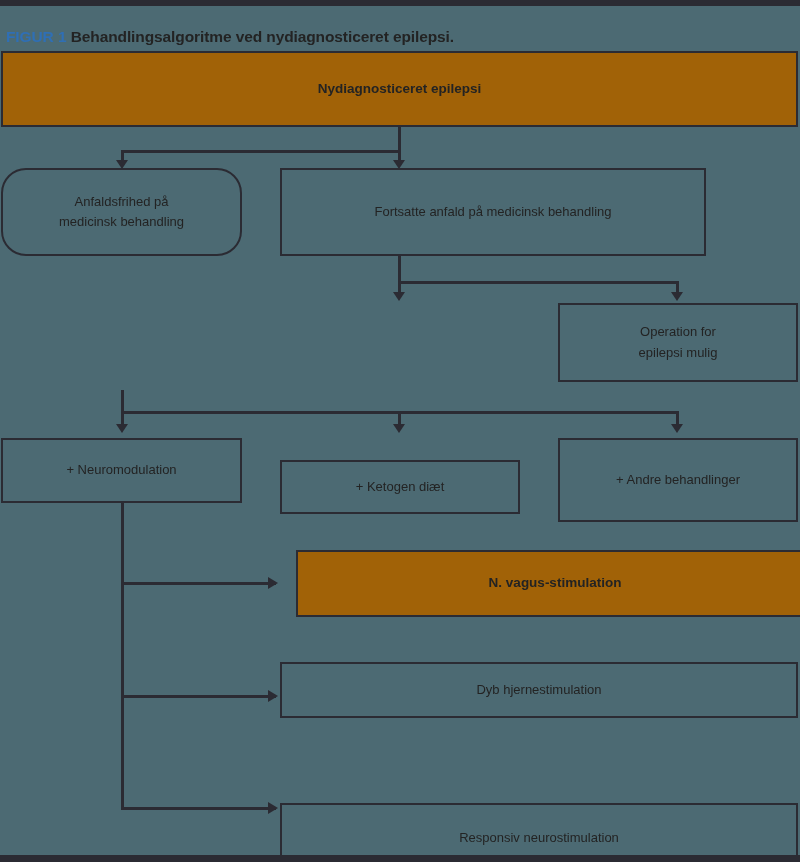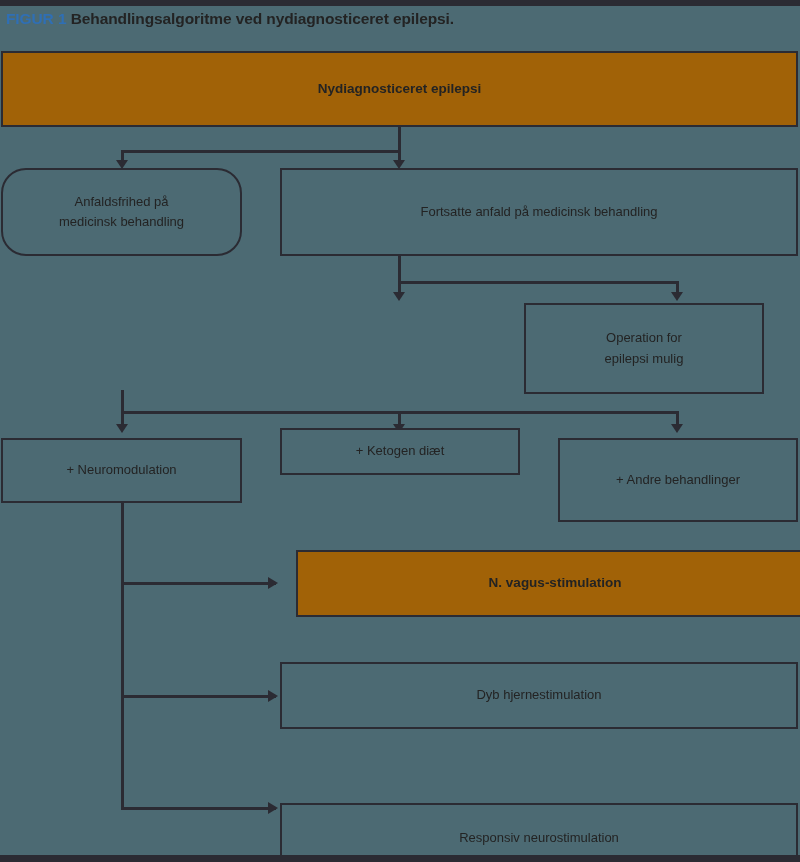--- a/index.html
+++ b/index.html
@@ -24,21 +24,21 @@
     width: 800px;
     height: 6px;
     background: #2b2b33;
   }
   .edge-bar.top { top: 0; }
   .edge-bar.bottom { bottom: 0; height: 7px; }
 
   #caption {
     position: absolute;
     left: 6px;
-    top: 10px;
+    top: 28px;
     width: 780px;
     font-size: 15.5px;
     font-weight: bold;
     letter-spacing: -0.1px;
     white-space: nowrap;
     color: #232323;
   }
   #caption .figlabel {
     color: #2f6fb5;
   }
@@ -103,61 +103,61 @@
   <div class="conn v" style="left:121px; top:150px; height:15px;"></div>
   <div class="conn v" style="left:398px; top:150px; height:15px;"></div>
   <div class="arrow-down" style="left:116px; top:160px;"></div>
   <div class="arrow-down" style="left:393px; top:160px;"></div>
 
   <div class="node fill-slate" style="left:1px; top:168px; width:241px; height:88px;border-radius:25px;">
     <span style="white-space:pre-line;">Anfaldsfrihed på
 medicinsk behandling</span>
   </div>
 
-  <div class="node fill-slate" style="left:280px; top:168px; width:518px; height:88px;">Fortsatte anfald på medicinsk behandling</div>
+  <div class="node fill-slate" style="left:280px; top:168px; width:426px; height:88px;">Fortsatte anfald på medicinsk behandling</div>
 
   <div class="conn v" style="left:398px; top:256px; height:27px;"></div>
   <div class="conn h" style="left:398px; top:281px; width:280px;"></div>
   <div class="conn v" style="left:398px; top:281px; height:12px;"></div>
   <div class="conn v" style="left:676px; top:281px; height:12px;"></div>
   <div class="arrow-down" style="left:393px; top:292px;"></div>
   <div class="arrow-down" style="left:671px; top:292px;"></div>
 
 
-  <div class="node fill-slate" style="left:524px; top:303px; width:240px; height:91px;padding-left:8px;">
+  <div class="node fill-slate" style="left:558px; top:303px; width:240px; height:79px;padding-left:8px;">
     <span style="white-space:pre-line;">Operation for
 epilepsi mulig</span>
   </div>
 
   <div class="conn v" style="left:121px; top:390px; height:23px;"></div>
   <div class="conn h" style="left:121px; top:411px; width:558px;"></div>
   <div class="conn v" style="left:121px; top:411px; height:16px;"></div>
   <div class="conn v" style="left:398px; top:411px; height:16px;"></div>
   <div class="conn v" style="left:676px; top:411px; height:16px;"></div>
   <div class="arrow-down" style="left:116px; top:424px;"></div>
   <div class="arrow-down" style="left:393px; top:424px;"></div>
   <div class="arrow-down" style="left:671px; top:424px;"></div>
 
   <div class="node fill-slate" style="left:1px; top:438px; width:241px; height:65px;">+ Neuromodulation</div>
 
-  <div class="node fill-slate" style="left:280px; top:428px; width:240px; height:47px;">+ Ketogen diæt</div>
+  <div class="node fill-slate" style="left:280px; top:460px; width:240px; height:54px;">+ Ketogen diæt</div>
 
   <div class="node fill-slate" style="left:558px; top:438px; width:240px; height:84px;">+ Andre behandlinger</div>
 
   <div class="conn v" style="left:121px; top:503px; height:306px;"></div>
 
   <div class="conn h" style="left:121px; top:582px; width:155px;"></div>
   <div class="arrow-right" style="left:268px; top:577px;"></div>
 
   <div class="conn h" style="left:121px; top:695px; width:155px;"></div>
   <div class="arrow-right" style="left:268px; top:690px;"></div>
 
   <div class="conn h" style="left:121px; top:807px; width:155px;"></div>
   <div class="arrow-right" style="left:268px; top:802px;"></div>
 
   <div class="node fill-blue bold" style="left:296px; top:550px; width:518px; height:67px;">N. vagus-stimulation</div>
 
-  <div class="node fill-slate" style="left:280px; top:662px; width:518px; height:67px;">Dyb hjernestimulation</div>
+  <div class="node fill-slate" style="left:280px; top:662px; width:518px; height:56px;">Dyb hjernestimulation</div>
 
   <div class="node fill-slate" style="left:280px; top:773px; width:518px; height:70px;margin-top:30px;">Responsiv neurostimulation</div>
 
   <div class="edge-bar bottom"></div>
 </div>
 
 </body></html>

